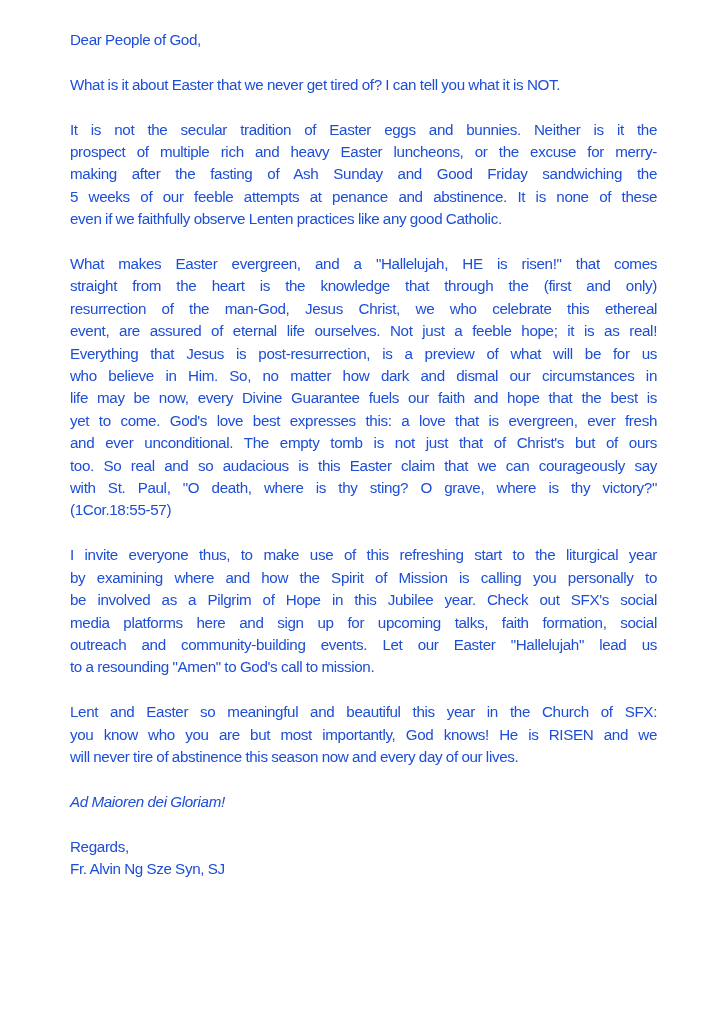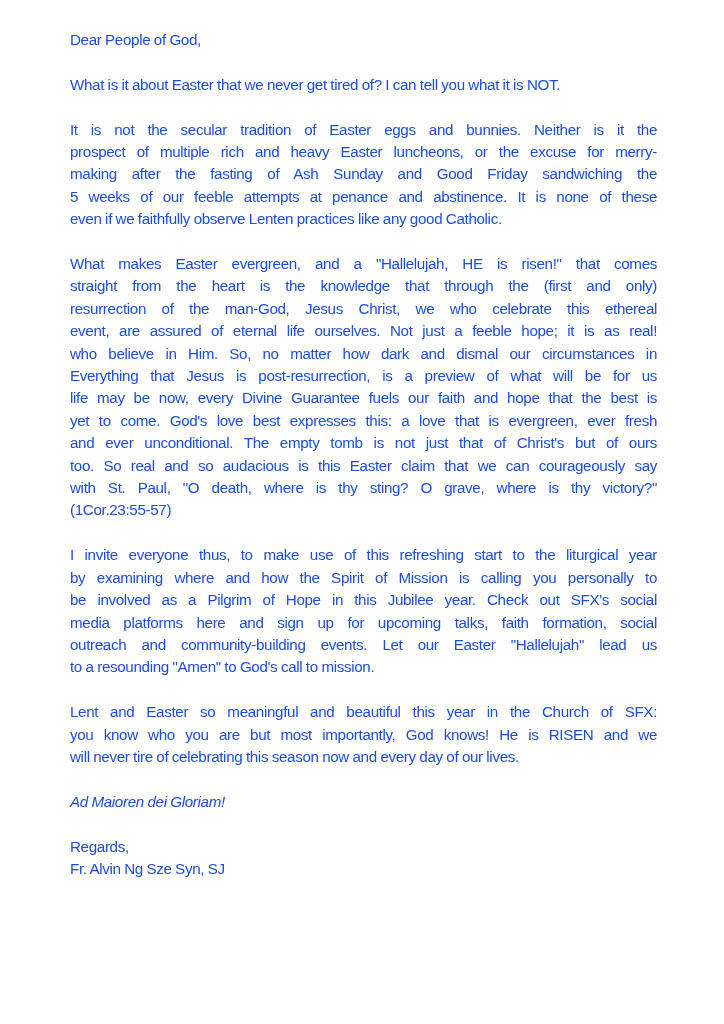--- a/index.html
+++ b/index.html
@@ -38,42 +38,42 @@
     <span class="line">making after the fasting of Ash Sunday and Good Friday sandwiching the</span>
     <span class="line">5 weeks of our feeble attempts at penance and abstinence. It is none of these</span>
     <span class="line last">even if we faithfully observe Lenten practices like any good Catholic.</span>
   </p>
 
   <p>
     <span class="line">What makes Easter evergreen, and a "Hallelujah, HE is risen!" that comes</span>
     <span class="line">straight from the heart is the knowledge that through the (first and only)</span>
     <span class="line">resurrection of the man-God, Jesus Christ, we who celebrate this ethereal</span>
     <span class="line">event, are assured of eternal life ourselves. Not just a feeble hope; it is as real!</span>
+    <span class="line">Everything that Jesus is post-resurrection, is a preview of what will be for us</span>
     <span class="line">who believe in Him. So, no matter how dark and dismal our circumstances in</span>
-    <span class="line">Everything that Jesus is post-resurrection, is a preview of what will be for us</span>
     <span class="line">life may be now, every Divine Guarantee fuels our faith and hope that the best is</span>
     <span class="line">yet to come. God's love best expresses this: a love that is evergreen, ever fresh</span>
     <span class="line">and ever unconditional. The empty tomb is not just that of Christ's but of ours</span>
     <span class="line">too. So real and so audacious is this Easter claim that we can courageously say</span>
     <span class="line">with St. Paul, "O death, where is thy sting? O grave, where is thy victory?"</span>
-    <span class="line last">(1Cor.23:55-57)</span>
+    <span class="line last">(1Cor.18:55-57)</span>
   </p>
 
   <p>
     <span class="line">I invite everyone thus, to make use of this refreshing start to the liturgical year</span>
     <span class="line">by examining where and how the Spirit of Mission is calling you personally to</span>
     <span class="line">be involved as a Pilgrim of Hope in this Jubilee year. Check out SFX's social</span>
     <span class="line">media platforms here and sign up for upcoming talks, faith formation, social</span>
     <span class="line">outreach and community-building events. Let our Easter "Hallelujah" lead us</span>
     <span class="line last">to a resounding "Amen" to God's call to mission.</span>
   </p>
 
   <p>
     <span class="line">Lent and Easter so meaningful and beautiful this year in the Church of SFX:</span>
     <span class="line">you know who you are but most importantly, God knows! He is RISEN and we</span>
-    <span class="line last">will never tire of celebrating this season now and every day of our lives.</span>
+    <span class="line last">will never tire of abstinence this season now and every day of our lives.</span>
   </p>
 
   <p class="italic">Ad Maioren dei Gloriam!</p>
 
   <p class="tight">Regards,</p>
   <p class="tight">Fr. Alvin Ng Sze Syn, SJ</p>
 </div>
 
 </body></html>

